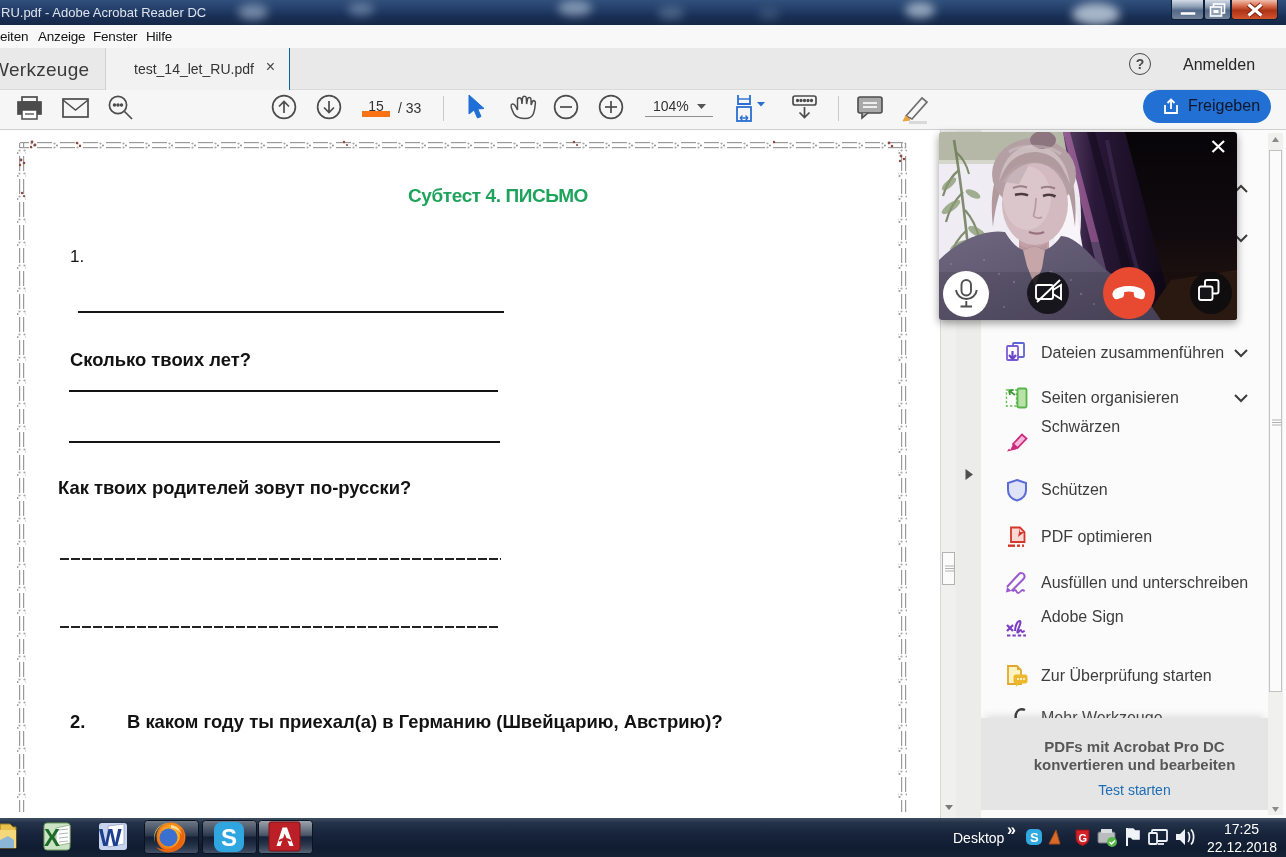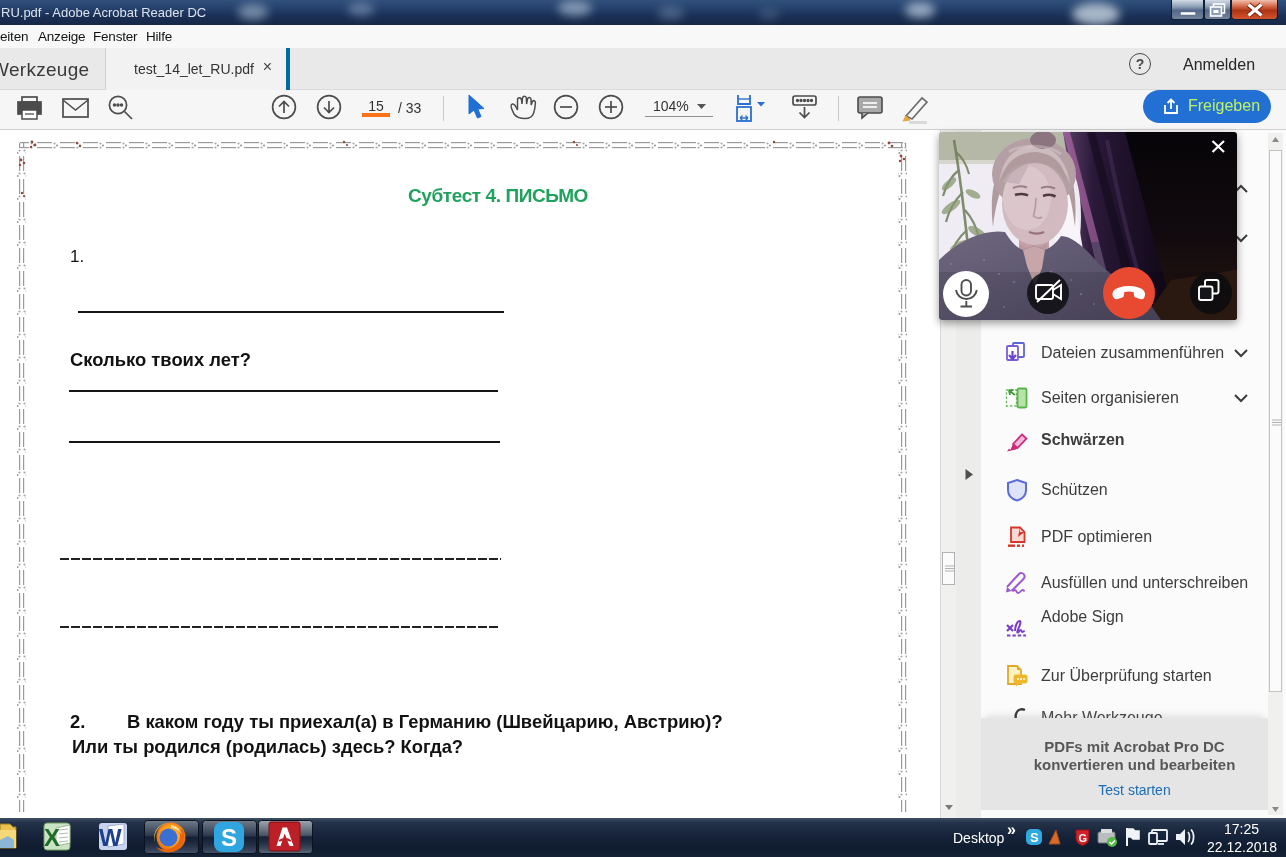--- a/index.html
+++ b/index.html
@@ -14,35 +14,35 @@
   .wbtn { position:absolute; top:0; height:20px; border:1px solid #0e1f38; border-top:none; overflow:hidden;
      background:linear-gradient(180deg,#d3dbe6 0%,#8d9fb4 35%,#54688a 55%,#73839a 100%); }
   .wbtn .glyph { position:absolute; left:50%; color:#fff; transform:translateX(-50%); }
 
   #menubar { left:0; top:25px; width:1286px; height:23px; background:#f8f8f8; color:#141414; font-size:13.5px; letter-spacing:-0.2px; }
   #menubar span { position:absolute; top:4px; }
 
   #tabbar { left:0; top:48px; width:1286px; height:42px; background:#e9e9e9; border-bottom:1px solid #dadada; }
   #werkzeuge { position:absolute; left:-9px; top:11px; font-size:19px; letter-spacing:0.3px; color:#3a3a3a; }
   #tab { position:absolute; left:105px; top:0px; width:185px; height:42px; background:#f2f2f2;
-     border-left:1px solid #cfcfcf; border-right:4px solid #0369a1; }
+     border-left:1px solid #cfcfcf; border-right:1px solid #0369a1; }
   #tab .tname { position:absolute; left:28px; top:13px; font-size:14px; color:#333; }
   #tab .tclose { position:absolute; right:14px; top:10px; font-size:16px; color:#444; }
   #helpq { position:absolute; left:1129px; top:53px; width:22px; height:22px; border:1.5px solid #484848;
       border-radius:50%; color:#484848; font-size:14px; text-align:center; line-height:20px; font-weight:bold; }
   #anmelden { position:absolute; left:1183px; top:56px; font-size:16px; color:#262626; }
 
   #toolbar { left:0; top:90px; width:1286px; height:40px; background:#f6f6f6; border-bottom:1px solid #cfcfcf; }
   #pagenum { position:absolute; left:362px; top:98px; width:28px; font-size:14px; color:#333; text-align:center;
-     border-bottom:4px solid #f97316; height:19px; }
+     border-bottom:6px solid #f97316; height:19px; }
   #pagecount { position:absolute; left:398px; top:100px; font-size:14px; color:#333; }
   #zoombox { position:absolute; left:645px; top:98px; width:68px; font-size:14px; color:#333; height:19px;
      border-bottom:1px solid #909090; padding-left:8px; }
   #freigeben { position:absolute; left:1143px; top:90px; width:128px; height:33px; border-radius:17px;
-     background:#2270d3; color:#bef264; font-size:16px; }
+     background:#2270d3; color:#0f172a; font-size:16px; }
   #freigeben span { position:absolute; left:45px; top:7px; }
 
   #content { left:0; top:130px; width:1286px; height:688px; background:#ffffff; }
   #page { position:absolute; left:0px; top:1px; width:938px; height:687px; background:#fff; overflow:hidden; }
   #docscroll { position:absolute; left:940px; top:0px; width:16px; height:688px; background:#f0f0ef; border-left:1px solid #d8d8d8; }
   #docthumb { position:absolute; left:1px; top:422px; width:13px; height:33px; background:#fbfbfb; border:1px solid #b2b2b2; }
   #panelstrip { position:absolute; left:956px; top:0; width:25px; height:688px; background:#ececeb; }
   #sidebar { position:absolute; left:981px; top:0; width:305px; height:688px; background:#fbfbfb; overflow:hidden; }
 
   .docline { position:absolute; background:#141414; height:2px; }
@@ -240,25 +240,25 @@
           <circle cx="563" cy="12" r="1.1"></circle>
         <circle cx="760" cy="9" r="1.2"></circle>
       </g>
     </svg>
     <div class="ru" style="left:408px;top:54px;color:#1ea35c;font-size:19px;letter-spacing:-0.4px;">Субтест 4. ПИСЬМО</div>
     <div class="ru" style="left:70px;top:116px;font-weight:normal;font-size:17px;">1.</div>
     <div class="docline" style="left:78px;top:180px;width:426px;"></div>
     <div class="ru" style="left:70px;top:218px;">Сколько твоих лет?</div>
     <div class="docline" style="left:69px;top:259px;width:429px;"></div>
     <div class="docline" style="left:69px;top:310px;width:431px;"></div>
+    <div class="ru" style="left:58px;top:346px;">Как твоих родителей зовут по-русски?</div>
     <div class="dashline" style="left:60px;top:427px;width:441px;"></div>
     <div class="dashline" style="left:60px;top:495px;width:438px;"></div>
     <div class="ru" style="left:70px;top:580px;">2.</div>
     <div class="ru" style="left:127px;top:580px;">В каком году ты приехал(а) в Германию (Швейцарию, Австрию)?</div>
-    <div class="ru" style="left:72px;top:605px;">Или ты родился (родилась) здесь? Когда?</div>
   </div>
   <div id="docscroll">
     <div id="docthumb">
         <svg style="position:absolute;left:2px;top:12px;" width="9" height="8">
           <line x1="0" y1="1" x2="9" y2="1" stroke="#b0b0b0"></line>
           <line x1="0" y1="3.5" x2="9" y2="3.5" stroke="#b0b0b0"></line>
           <line x1="0" y1="6" x2="9" y2="6" stroke="#b0b0b0"></line>
         </svg>
       </div>
     <svg style="position:absolute;left:3px;top:673px;" width="10" height="8">
@@ -296,21 +296,21 @@
     <div class="sitem" style="top:259px;">Seiten organisieren</div>
     <svg class="schev" style="top:260px;" width="16" height="16">
         <path d="M2 5 L8 11 L14 5" fill="none" stroke="#3c3c3c" stroke-width="2"></path>
       </svg>
 
     <svg class="sicon" style="top:301px;" viewBox="0 0 24 24">
       <path d="M8 13 L17 3.5 L21.5 7.5 L12.5 17 Z" fill="#f5b8d8" stroke="#cc2a7e" stroke-width="1.8"></path>
       <path d="M8 13 L12.5 17 L11 18.5 L5 19.8 Z" fill="#cc2a7e"></path>
       <path d="M2 20.5 L6 19.5 L4 17.5 Z" fill="#cc2a7e"></path>
     </svg>
-    <div class="sitem" style="top:301px;font-weight:bold;">Schwärzen</div>
+    <div class="sitem" style="top:288px;">Schwärzen</div>
 
     <svg class="sicon" style="top:348px;" viewBox="0 0 24 24">
       <path d="M12 2 L21 5 L21 12 C21 18 16.5 21.3 12 22.5 C7.5 21.3 3 18 3 12 L3 5 Z" fill="#dfe3f7" stroke="#5b6cd9" stroke-width="2"></path>
     </svg>
     <div class="sitem" style="top:351px;">Schützen</div>
 
     <svg class="sicon" style="top:395px;" viewBox="0 0 24 24">
       <path d="M6 2.5 L15 2.5 L19.5 7 L19.5 17 L6 17 Z" fill="#fad8d4" stroke="#d4372b" stroke-width="1.8"></path>
       <path d="M15 2.5 L15 7 L19.5 7 L13 12 Z" fill="#d4372b"></path>
       <rect x="3" y="19.5" width="7" height="2.4" fill="#d4372b"></rect>

